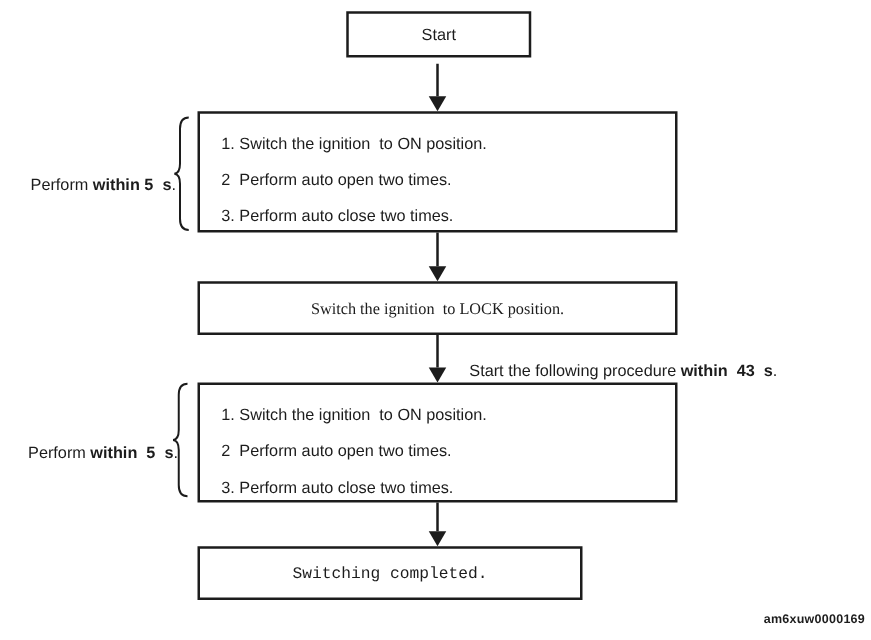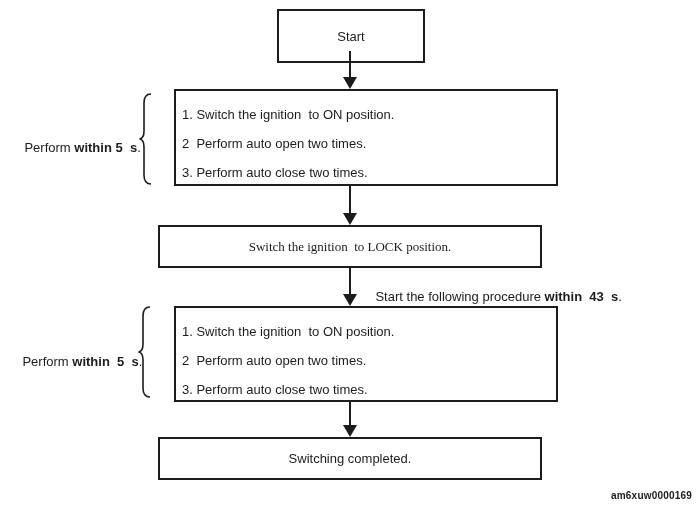--- a/index.html
+++ b/index.html
@@ -23,22 +23,21 @@
     background: #ffffff;
     box-sizing: border-box;
   }
   .node.centered {
     display: flex;
     align-items: center;
     justify-content: center;
     text-align: center;
   }
   .proc {
-    padding: 9px 0 0 6px;
-    margin-left: 16px;
+    padding: 9px 0 0 17px;
   }
   .proc .step {
     line-height: 29px;
     white-space: pre;
   }
   .pre { white-space: pre; }
   .arrow {
     position: absolute;
     width: 14px;
     display: flex;
@@ -76,21 +75,21 @@
     font-weight: 700;
     letter-spacing: 0.2px;
   }
   b { font-weight: 700; text-align: center; }
 </style>
 </head>
 <body>
 
 <div class="canvas">
 
-  <div class="node centered" style="left:277px; top:9px; width:148px; height:54px;">
+  <div class="node centered" style="left:277px; top:9px; width:148px; height:37px;">
     <span>Start</span>
   </div>
 
   <div class="arrow" style="left:343px; top:51px; height:38px;">
     <div class="shaft"></div>
     <div class="head"></div>
   </div>
 
   <div class="node proc" style="left:158px; top:89px; width:384px; height:97px;">
     <div class="step">1. Switch the ignition  to ON position.</div>
@@ -136,19 +135,19 @@
 
   <div class="side-label" style="left:8px; top:338px;">
     <span class="pre">Perform </span><b class="pre">within  5  s</b><span class="pre">.</span>
   </div>
 
   <div class="arrow" style="left:343px; top:402px; height:35px;">
     <div class="shaft"></div>
     <div class="head"></div>
   </div>
 
-  <div class="node centered" style="left:158px; top:437px; width:384px; height:43px;">
+  <div class="node centered" style="left:158px; top:437px; width:308px; height:43px;font-family:Liberation Mono, monospace;">
     <span>Switching completed.</span>
   </div>
 
   <div class="watermark" style="right:5px; top:490px;">am6xuw0000169</div>
 
 </div>
 
 </body></html>

